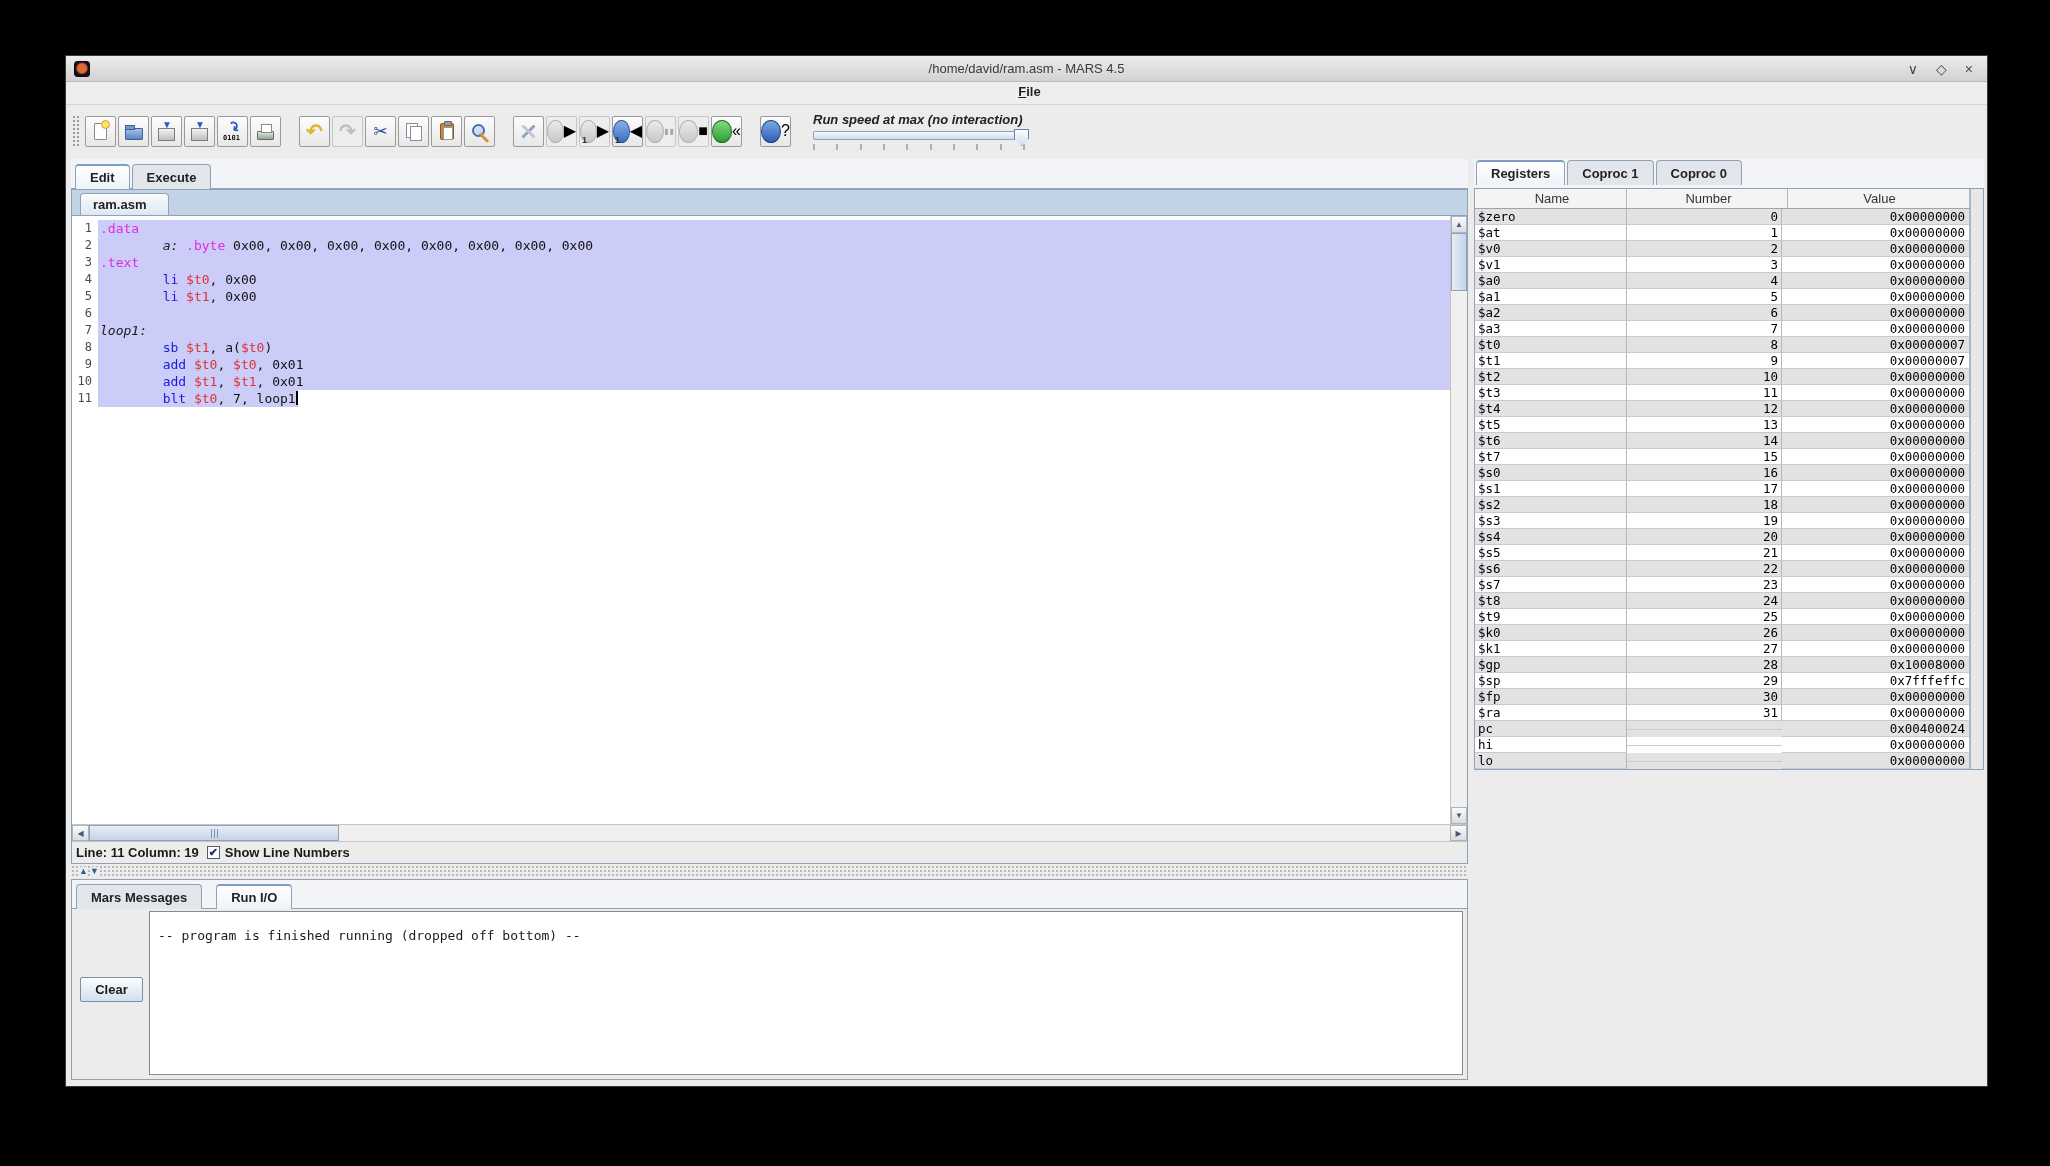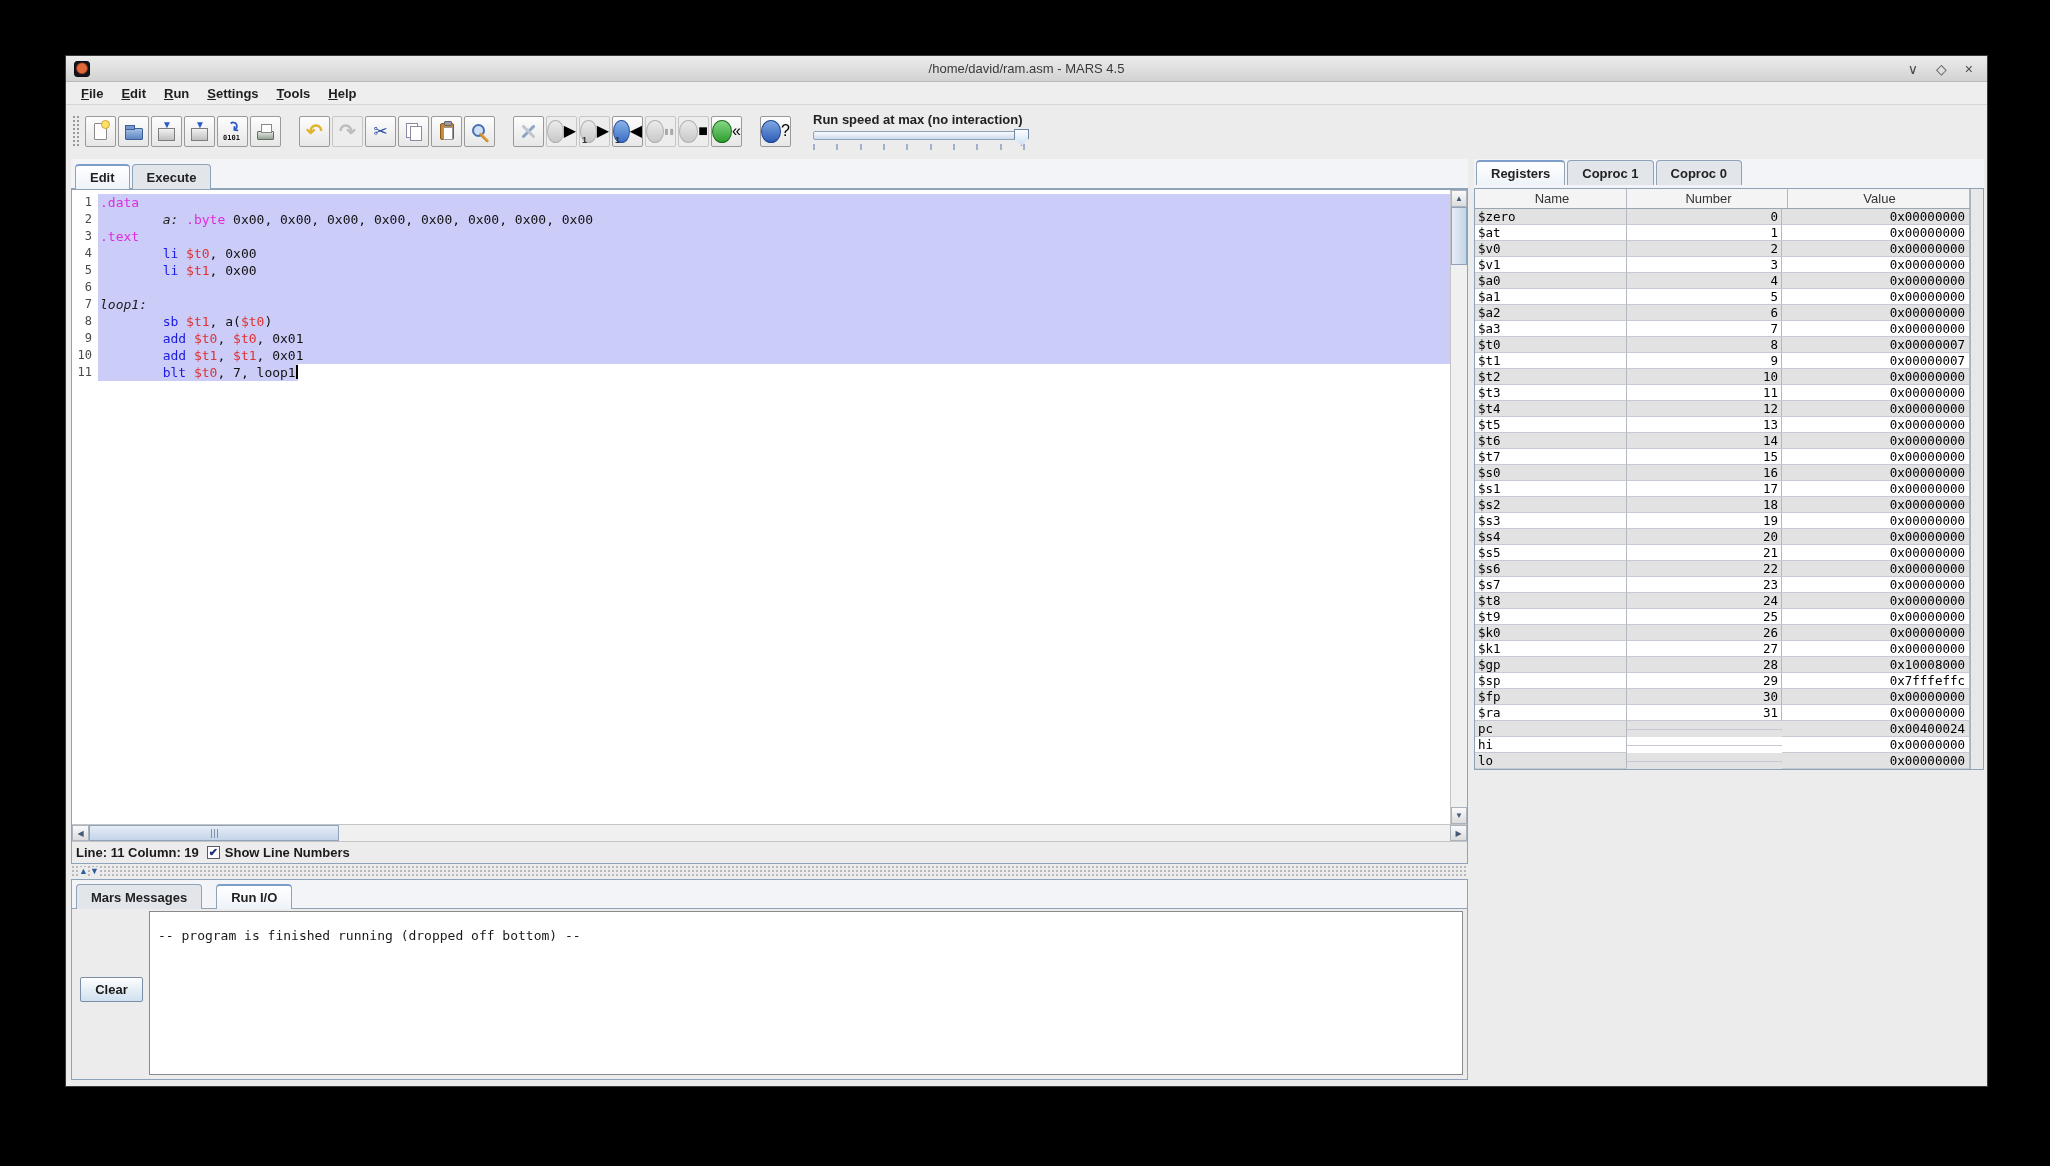--- a/index.html
+++ b/index.html
@@ -16,21 +16,21 @@
   .titlebar{ height:26px; background:linear-gradient(#ececec,#d2d2d2); border-bottom:1px solid #b8b8b8;
              display:flex; align-items:center; position:relative; }
   .app-icon{ width:16px; height:16px; margin-left:8px; border-radius:3px;
              background:radial-gradient(circle at 50% 45%, #e0693a 0 42%, #7a2c1a 55%, #14141f 58%);
              border:1px solid #0a0a12; }
   .title-text{ position:absolute; left:0; right:0; text-align:center; font-size:13px; color:#3a3a3a; }
   .win-controls{ margin-left:auto; display:flex; gap:18px; padding-right:14px; font-size:14px; color:#4a4a4a; }
   .win-controls span{ cursor:default; }
 
   
-  .menubar{ height:23px; background:#eeeeee; border-bottom:1px solid #d6d6d6; display:flex; align-items:center; padding-left:6px; }
+  .menubar{ height:23px; background:#eeeeee; border-bottom:1px solid #d6d6d6; display:flex; align-items:center; padding-left:6px;flex-direction:column; }
   .menu-item{ font-weight:bold; font-size:13px; color:#1f1f1f; padding:2px 9px; }
   .menu-item .mn{ text-decoration:underline; }
 
   
   .toolbar{ height:52px; background:#ececec; display:flex; align-items:center; padding-left:6px; }
   .tb-grip{ width:9px; height:32px; margin:0 4px 0 0;
             background-image:radial-gradient(#9a9a9a 1px, transparent 1.3px); background-size:4px 4px; }
   .tb-btn{ width:31px; height:31px; margin-right:2px; border:1px solid #9a9a9a; border-radius:2px;
            background:linear-gradient(#fdfdfd,#e7e7e7); display:flex; align-items:center; justify-content:center;
            position:relative; }
@@ -76,21 +76,21 @@
   .i-tools::after{ background:#c0c6d0; transform:rotate(-45deg); }
   .i-circle{ width:23px; height:23px; border-radius:50%; display:flex; align-items:center; justify-content:center;
              font-weight:bold; font-size:10px; position:relative; }
   .c-gray{ background:linear-gradient(#ebebeb,#c8c8c8); border:1px solid #b2b2b2; color:#a0a0a0; }
   .c-blue{ background:linear-gradient(#8ab2e8,#3b6fc4); border:1px solid #2c549c; color:#fff; }
   .c-green{ background:linear-gradient(#86d786,#2e9e2e); border:1px solid #1d6f1d; color:#fff; font-size:14px; }
   .c-helpblue{ background:linear-gradient(#7fa8e0,#2d5cb8); border:1px solid #1d4490; color:#fff; font-size:14px; }
   .sub1{ position:absolute; bottom:1px; left:2px; font:bold 9px "Liberation Sans",sans-serif; color:#333; }
 
   .speed{ margin-left:20px; display:flex; flex-direction:column; align-items:flex-start; }
-  .speed-label{ font-weight:bold; font-size:13px; color:#222; }
+  .speed-label{ font-weight:bold; font-size:13px; color:#222;font-style:italic; }
   .speed-track{ position:relative; width:215px; height:9px; margin-top:4px;
                 background:linear-gradient(#f6fafd,#cfdcec); border:1px solid #8fa3b8; border-radius:2px; }
   .speed-thumb{ position:absolute; right:-2px; top:-3px; width:15px; height:17px;
                 background:linear-gradient(#fdfdfd,#cfe0f2); border:1px solid #6f84a0;
                 clip-path:polygon(0 0,100% 0,100% 58%,50% 100%,0 58%); }
   .speed-ticks{ display:flex; width:212px; justify-content:space-between; margin-top:4px; }
   .tick{ width:2px; height:6px; background:#9fb2cc; }
 
   
   .main{ flex:1; display:flex; padding:2px 3px 6px 5px; gap:6px; min-height:0; }
@@ -297,20 +297,23 @@
 
   <div class="main">
     <div class="left-pane">
 
       <div class="tabrow">
         <div class="tab sel">Edit</div>
         <div class="tab">Execute</div>
       </div>
 
       <div class="edit-container">
+        <div class="file-tabrow">
+          <div class="file-tab">ram.asm</div>
+        </div>
         <div class="editor-wrap">
           <div class="code-area" id="code-area">
               <div class="line"><span class="ln">1</span><span class="lc hl-full"><span class="tok-dir">.data</span></span></div>
               <div class="line"><span class="ln">2</span><span class="lc hl-full"><span class="tok-plain">        </span><span class="tok-label">a:</span><span class="tok-plain"> </span><span class="tok-dir">.byte</span><span class="tok-plain"> 0x00, 0x00, 0x00, 0x00, 0x00, 0x00, 0x00, 0x00</span></span></div>
               <div class="line"><span class="ln">3</span><span class="lc hl-full"><span class="tok-dir">.text</span></span></div>
               <div class="line"><span class="ln">4</span><span class="lc hl-full"><span class="tok-plain">        </span><span class="tok-instr">li</span><span class="tok-plain"> </span><span class="tok-reg">$t0</span><span class="tok-plain">, 0x00</span></span></div>
               <div class="line"><span class="ln">5</span><span class="lc hl-full"><span class="tok-plain">        </span><span class="tok-instr">li</span><span class="tok-plain"> </span><span class="tok-reg">$t1</span><span class="tok-plain">, 0x00</span></span></div>
               <div class="line"><span class="ln">6</span><span class="lc hl-full"></span></div>
               <div class="line"><span class="ln">7</span><span class="lc hl-full"><span class="tok-label">loop1:</span></span></div>
               <div class="line"><span class="ln">8</span><span class="lc hl-full"><span class="tok-plain">        </span><span class="tok-instr">sb</span><span class="tok-plain"> </span><span class="tok-reg">$t1</span><span class="tok-plain">, a(</span><span class="tok-reg">$t0</span><span class="tok-plain">)</span></span></div>

